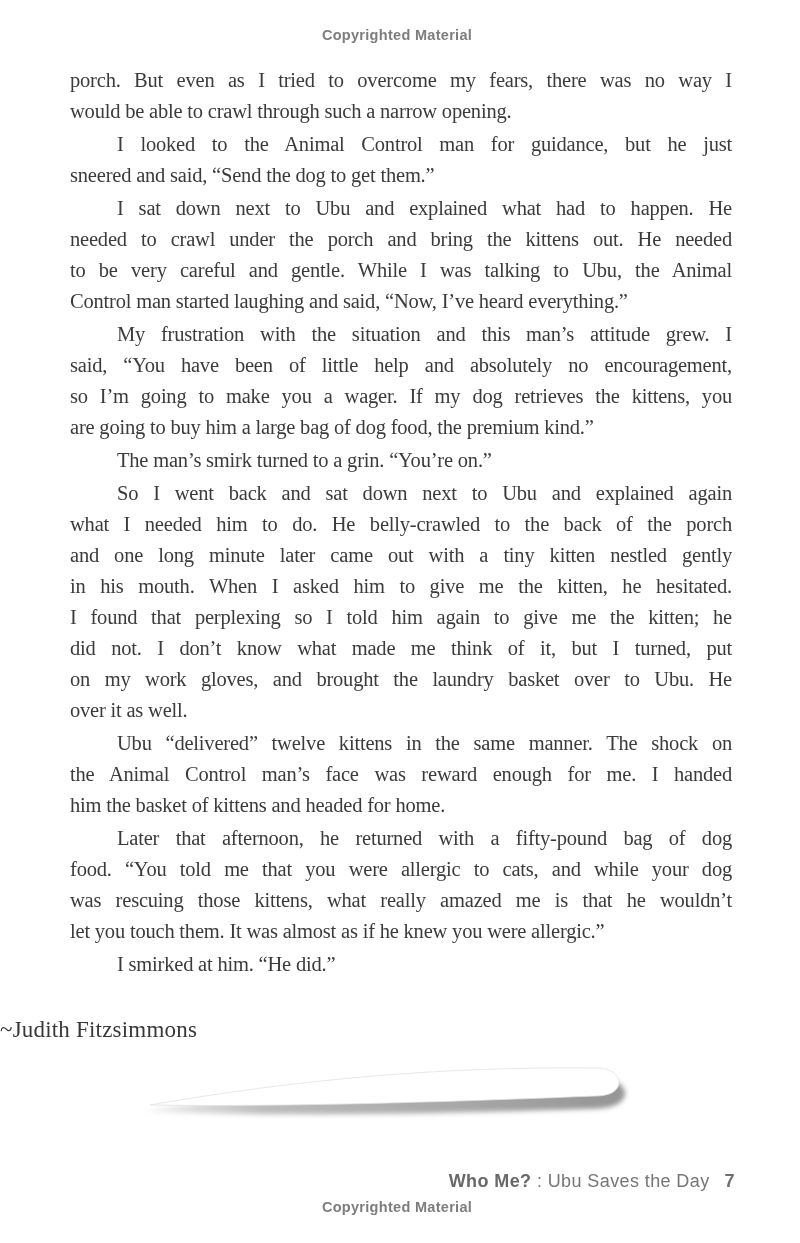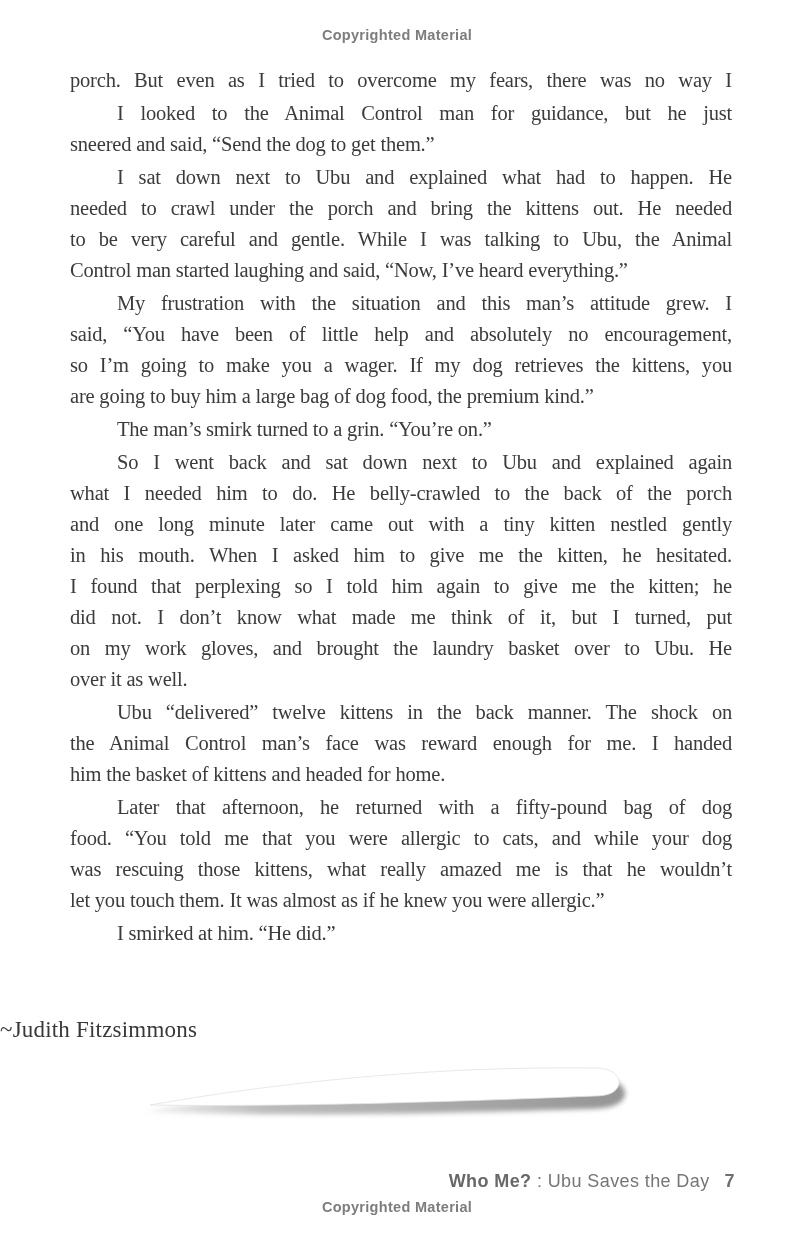--- a/index.html
+++ b/index.html
@@ -72,20 +72,21 @@
 </head>
 <body>
 
 <div class="page">
 
   <div class="copyright top">Copyrighted Material</div>
 
   <div class="body-text" id="bodyText">
       <div class="para">
         <div class="line just">porch. But even as I tried to overcome my fears, there was no way I</div>
+        <div class="line">would be able to crawl through such a narrow opening.</div>
       </div>
       <div class="para">
         <div class="line just ind">I looked to the Animal Control man for guidance, but he just</div>
         <div class="line">sneered and said, “Send the dog to get them.”</div>
       </div>
       <div class="para">
         <div class="line just ind">I sat down next to Ubu and explained what had to happen. He</div>
         <div class="line just">needed to crawl under the porch and bring the kittens out. He needed</div>
         <div class="line just">to be very careful and gentle. While I was talking to Ubu, the Animal</div>
         <div class="line">Control man started laughing and said, “Now, I’ve heard everything.”</div>
@@ -103,21 +104,21 @@
         <div class="line just ind">So I went back and sat down next to Ubu and explained again</div>
         <div class="line just">what I needed him to do. He belly-crawled to the back of the porch</div>
         <div class="line just">and one long minute later came out with a tiny kitten nestled gently</div>
         <div class="line just">in his mouth. When I asked him to give me the kitten, he hesitated.</div>
         <div class="line just">I found that perplexing so I told him again to give me the kitten; he</div>
         <div class="line just">did not. I don’t know what made me think of it, but I turned, put</div>
         <div class="line just">on my work gloves, and brought the laundry basket over to Ubu. He</div>
         <div class="line">over it as well.</div>
       </div>
       <div class="para">
-        <div class="line just ind">Ubu “delivered” twelve kittens in the back manner. The shock on</div>
+        <div class="line just ind">Ubu “delivered” twelve kittens in the same manner. The shock on</div>
         <div class="line just">the Animal Control man’s face was reward enough for me. I handed</div>
         <div class="line">him the basket of kittens and headed for home.</div>
       </div>
       <div class="para">
         <div class="line just ind">Later that afternoon, he returned with a fifty-pound bag of dog</div>
         <div class="line just">food. “You told me that you were allergic to cats, and while your dog</div>
         <div class="line just">was rescuing those kittens, what really amazed me is that he wouldn’t</div>
         <div class="line">let you touch them. It was almost as if he knew you were allergic.”</div>
       </div>
       <div class="para">

